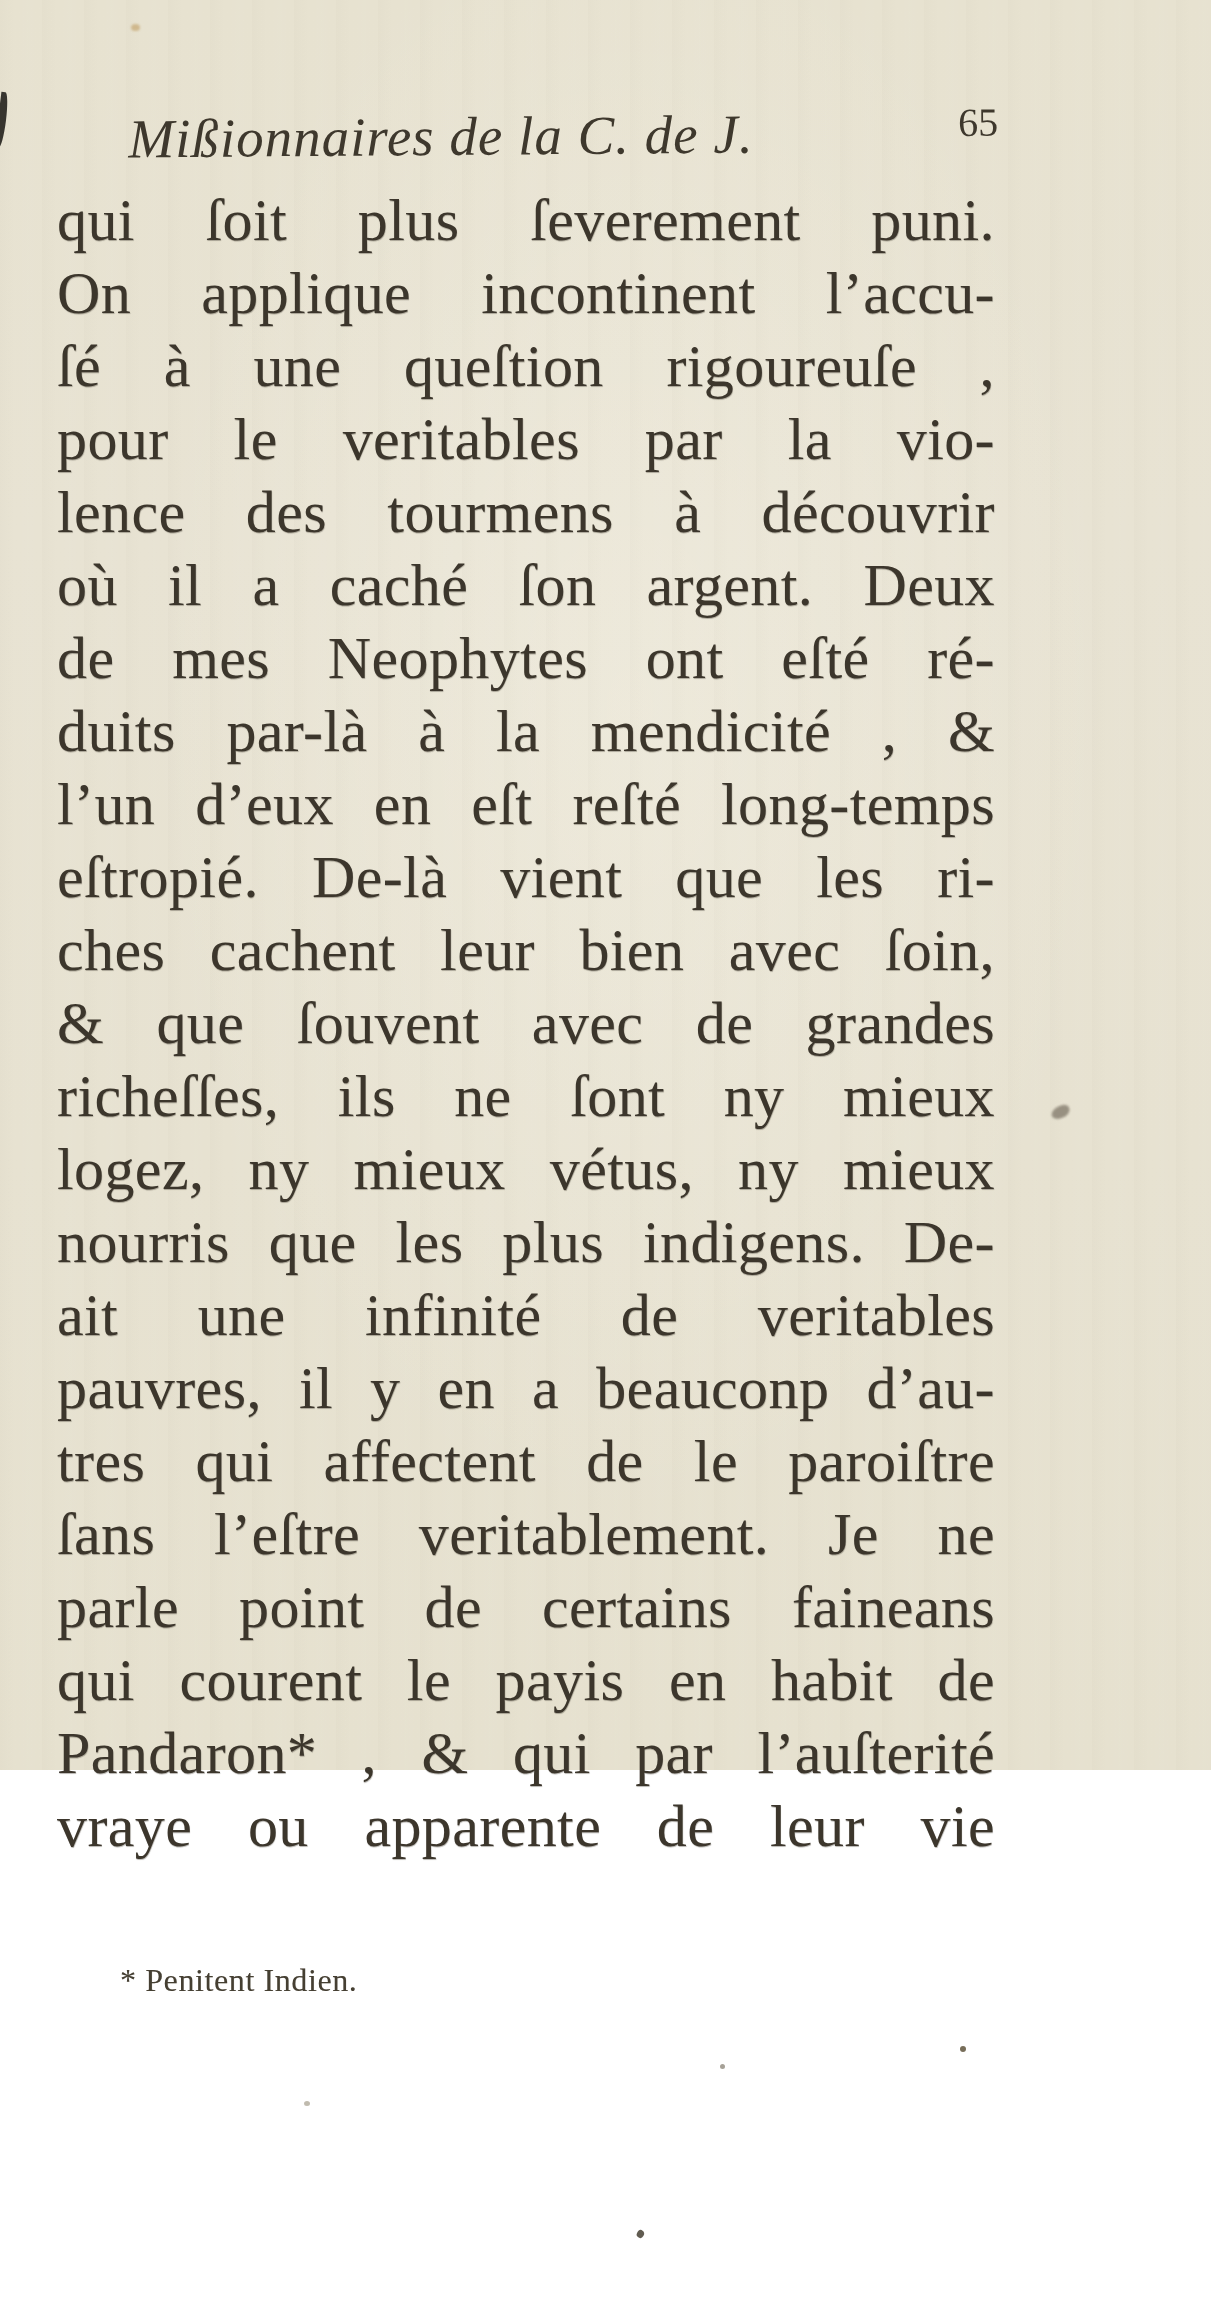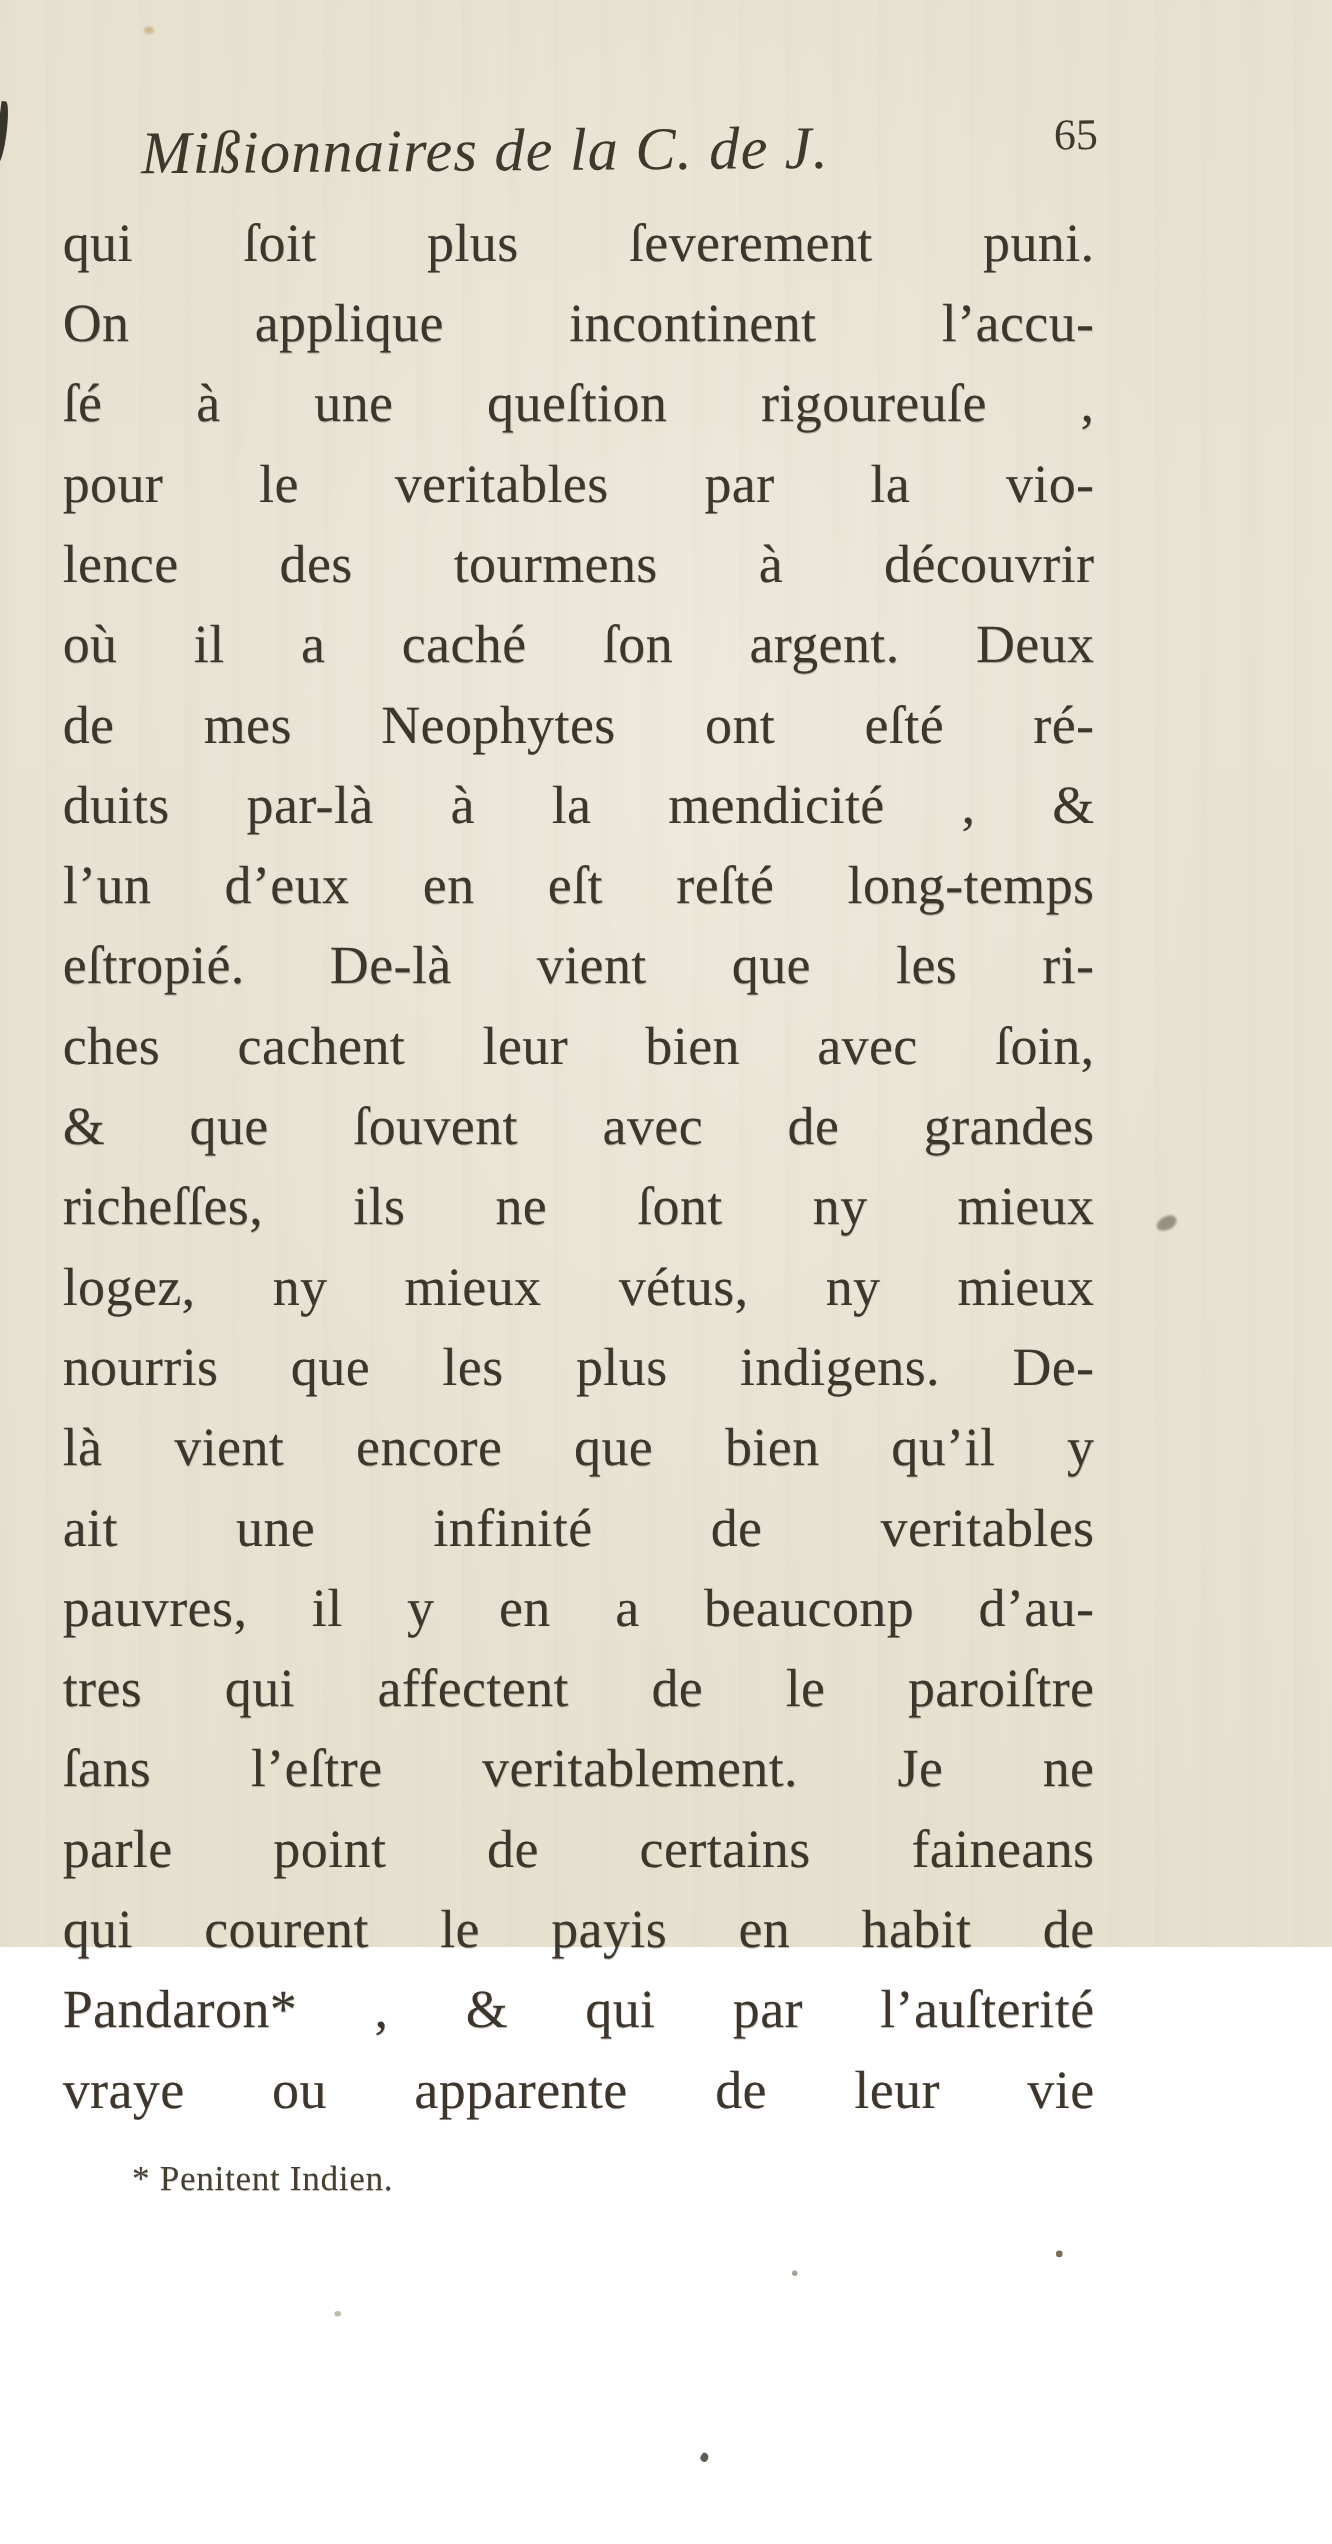--- a/index.html
+++ b/index.html
@@ -35,21 +35,21 @@
     color: #3e382d;
   }
   .running-header .pagenum {
     position: absolute; right: 0; top: -2px;
     font-size: 40px;
     color: #3e382d;
   }
   .body-text {
     position: absolute;
     top: 184px; left: 57px; width: 938px;
-    font-size: 49px;
+    font-size: 60px;
     color: #3c362c;
     text-shadow: 0.4px 0.5px 0.7px rgba(60,54,44,0.35);
   }
   .line {
     height: 73px;
     line-height: 73px;
     text-align: justify;
     text-align-last: justify;
     -moz-text-align-last: justify;
     text-justify: inter-word;
@@ -101,21 +101,20 @@
     <div class="line">où il a caché ſon argent. Deux</div>
     <div class="line">de mes Neophytes ont eſté ré-</div>
     <div class="line">duits par-là à la mendicité , &amp;</div>
     <div class="line">l’un d’eux en eſt reſté long-temps</div>
     <div class="line">eſtropié. De-là vient que les ri-</div>
     <div class="line">ches cachent leur bien avec ſoin,</div>
     <div class="line">&amp; que ſouvent avec de grandes</div>
     <div class="line">richeſſes, ils ne ſont ny mieux</div>
     <div class="line">logez, ny mieux vétus, ny mieux</div>
     <div class="line">nourris que les plus indigens. De-</div>
-    <div class="line">là vient encore que bien qu’il y</div>
     <div class="line">ait une infinité de veritables</div>
     <div class="line">pauvres, il y en a beauconp d’au-</div>
     <div class="line">tres qui affectent de le paroiſtre</div>
     <div class="line">ſans l’eſtre veritablement. Je ne</div>
     <div class="line">parle point de certains faineans</div>
     <div class="line">qui courent le payis en habit de</div>
     <div class="line"><span class="italic">Pandaron</span><span>* , &amp; qui par l’auſterité</span></div>
     <div class="line">vraye ou apparente de leur vie</div>
   </div>
 

